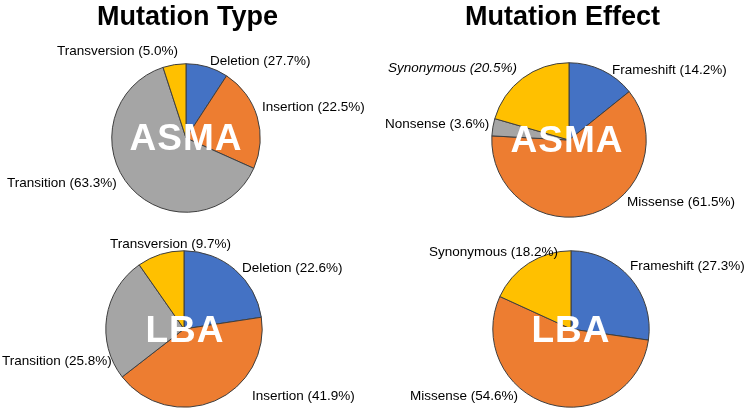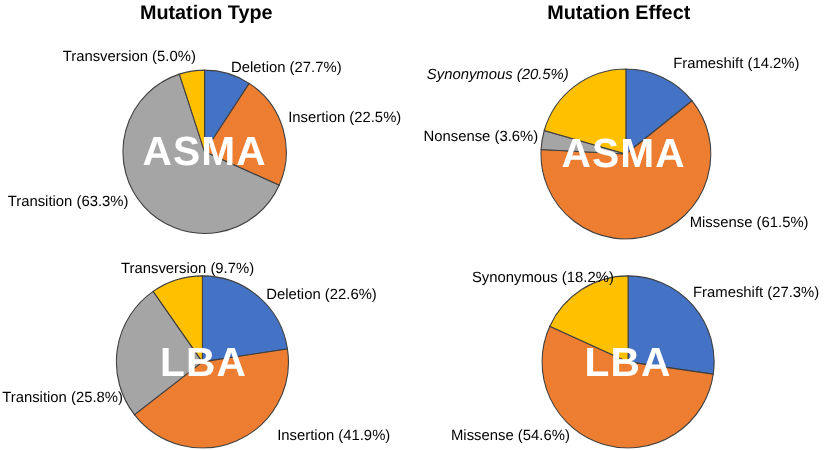--- a/index.html
+++ b/index.html
@@ -3,21 +3,21 @@
 <meta charset="utf-8">
 <style>
   html,body{margin:0;padding:0;}
   body{
     width:750px;height:409px;position:relative;overflow:hidden;
     background:#FFFFFF;
     font-family:"Liberation Sans", sans-serif;
   }
   .col-title{
     position:absolute;top:1px;width:375px;
-    text-align:center;font-size:18px;font-weight:bold;color:#000000;
+    text-align:center;font-size:27px;font-weight:bold;color:#000000;
     letter-spacing:0px;
   }
   .col-title.left{left:0;}
   .col-title.right{left:375px;}
   .pie-svg{position:absolute;display:block;}
   .center-label{
     position:absolute;transform:translate(-50%,-50%);
     color:#FFFFFF;font-weight:bold;font-size:37px;letter-spacing:1px;
     white-space:nowrap;pointer-events:none;
   }
@@ -44,21 +44,21 @@
 <div class="slice-label" style="left:7px;top:175px;">Transition (63.3%)</div>
 
 <svg class="pie-svg" style="left:491px;top:62px;width:156px;height:156px;" viewBox="0 0 200 200">
     <path d="M100,100 L100,1 A99,99 0 0 1 177.1787535475114,37.99645170756359 Z" fill="#4472C4" stroke="#3F3F3F" stroke-width="1" vector-effect="non-scaling-stroke"></path>
     <path d="M100,100 L177.1787535475114,37.99645170756359 A99,99 0 1 1 1.1417222566889933,94.70463205939569 Z" fill="#ED7D31" stroke="#3F3F3F" stroke-width="1" vector-effect="non-scaling-stroke"></path>
     <path d="M100,100 L1.1417222566889933,94.70463205939569 A99,99 0 0 1 4.859946972304897,72.62537105480031 Z" fill="#A5A5A5" stroke="#3F3F3F" stroke-width="1" vector-effect="non-scaling-stroke"></path>
     <path d="M100,100 L4.859946972304897,72.62537105480031 A99,99 0 0 1 99.99999999999997,1 Z" fill="#FFC000" stroke="#3F3F3F" stroke-width="1" vector-effect="non-scaling-stroke"></path>
   </svg>
 <div class="center-label" style="left:567px;top:140px;">ASMA</div>
 <div class="slice-label" style="left:388px;top:60px;font-style:italic;">Synonymous (20.5%)</div>
-<div class="slice-label" style="left:612px;top:50px;">Frameshift (14.2%)</div>
+<div class="slice-label" style="left:612px;top:62px;">Frameshift (14.2%)</div>
 <div class="slice-label" style="left:385px;top:116px;">Nonsense (3.6%)</div>
 <div class="slice-label" style="left:627px;top:194px;">Missense (61.5%)</div>
 
 <svg class="pie-svg" style="left:105px;top:250px;width:158px;height:158px;" viewBox="0 0 200 200">
     <path d="M100,100 L100,1 A99,99 0 0 1 197.87652272905348,85.12766667704506 Z" fill="#4472C4" stroke="#3F3F3F" stroke-width="1" vector-effect="non-scaling-stroke"></path>
     <path d="M100,100 L197.87652272905348,85.12766667704506 A99,99 0 0 1 21.77465377480665,160.67779831164466 Z" fill="#ED7D31" stroke="#3F3F3F" stroke-width="1" vector-effect="non-scaling-stroke"></path>
     <path d="M100,100 L21.77465377480665,160.67779831164466 A99,99 0 0 1 43.32921956613546,18.82474117678025 Z" fill="#A5A5A5" stroke="#3F3F3F" stroke-width="1" vector-effect="non-scaling-stroke"></path>
     <path d="M100,100 L43.32921956613546,18.82474117678025 A99,99 0 0 1 99.99999999999997,1 Z" fill="#FFC000" stroke="#3F3F3F" stroke-width="1" vector-effect="non-scaling-stroke"></path>
   </svg>
 <div class="center-label" style="left:185px;top:330px;">LBA</div>

